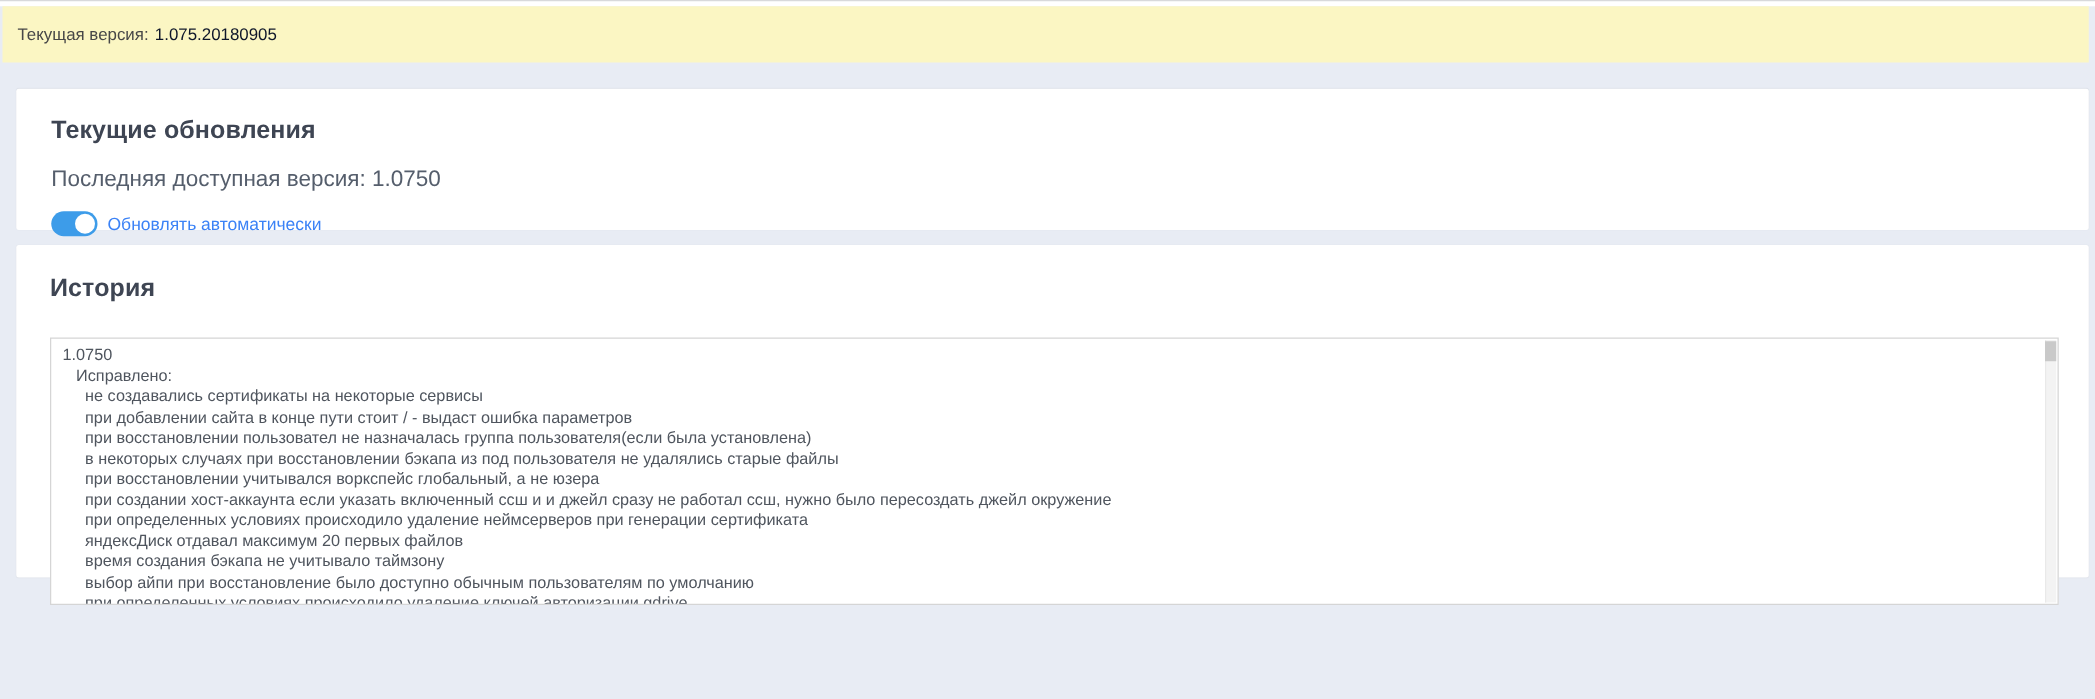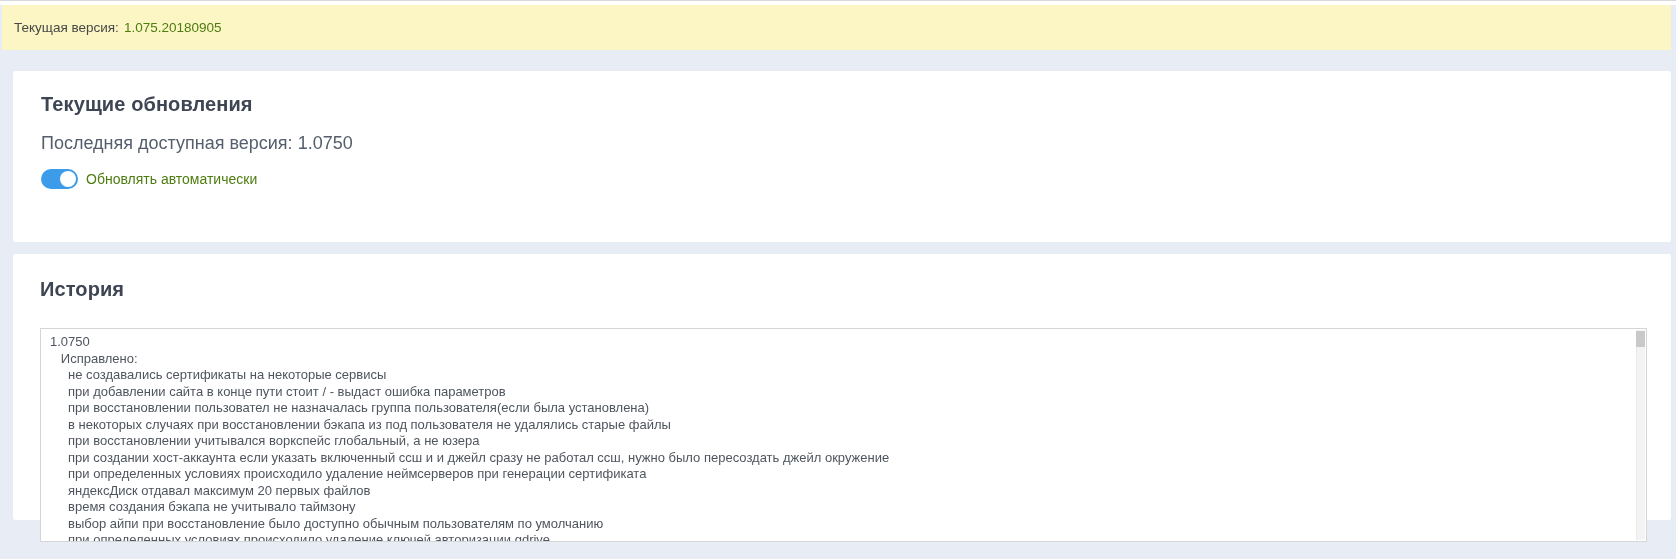--- a/index.html
+++ b/index.html
@@ -15,32 +15,32 @@
   }
   .version-banner {
     margin: 0 5px 0 2px;
     height: 45px;
     background: #fbf6c3;
     display: flex; align-items: center;
     padding: 0 12px;
     font-size: 13.5px;
   }
   .version-banner .b-label { font-weight: normal; color: #474747; }
-  .version-banner .b-value { color: #4d7c0f; margin-left: 5px; }
+  .version-banner .b-value { color: #0f172a; margin-left: 5px; }
 
   .card {
     background: #ffffff;
     margin-left: 13px;
     margin-right: 5px;
     border-radius: 2px;
     box-shadow: 0 0 1px rgba(0,0,0,0.06);
   }
   .card-updates {
     margin-top: 21px;
-    height: 171px;
+    height: 113px;
     padding: 22px 28px 0 28px;
   }
   .card-history {
     margin-top: 12px;
     height: 266px;
     padding: 24px 24px 4px 27px;
   }
   h2.card-title {
     font-size: 20px;
     font-weight: bold;
@@ -73,21 +73,21 @@
   .switch .knob {
     position: absolute;
     top: 2px; right: 2px;
     width: 16px; height: 16px;
     border-radius: 50%;
     background: #ffffff;
   }
   .toggle-label {
     margin-left: 8px;
     font-size: 14px;
-    color: #4d7c0f;
+    color: #3b82f6;
   }
 
   .changelog-wrap {
     position: relative;
     margin-top: 27px;
     height: 214px;
     border: 1px solid #d5d5d5;
     background: #ffffff;
     overflow: hidden;
   }

